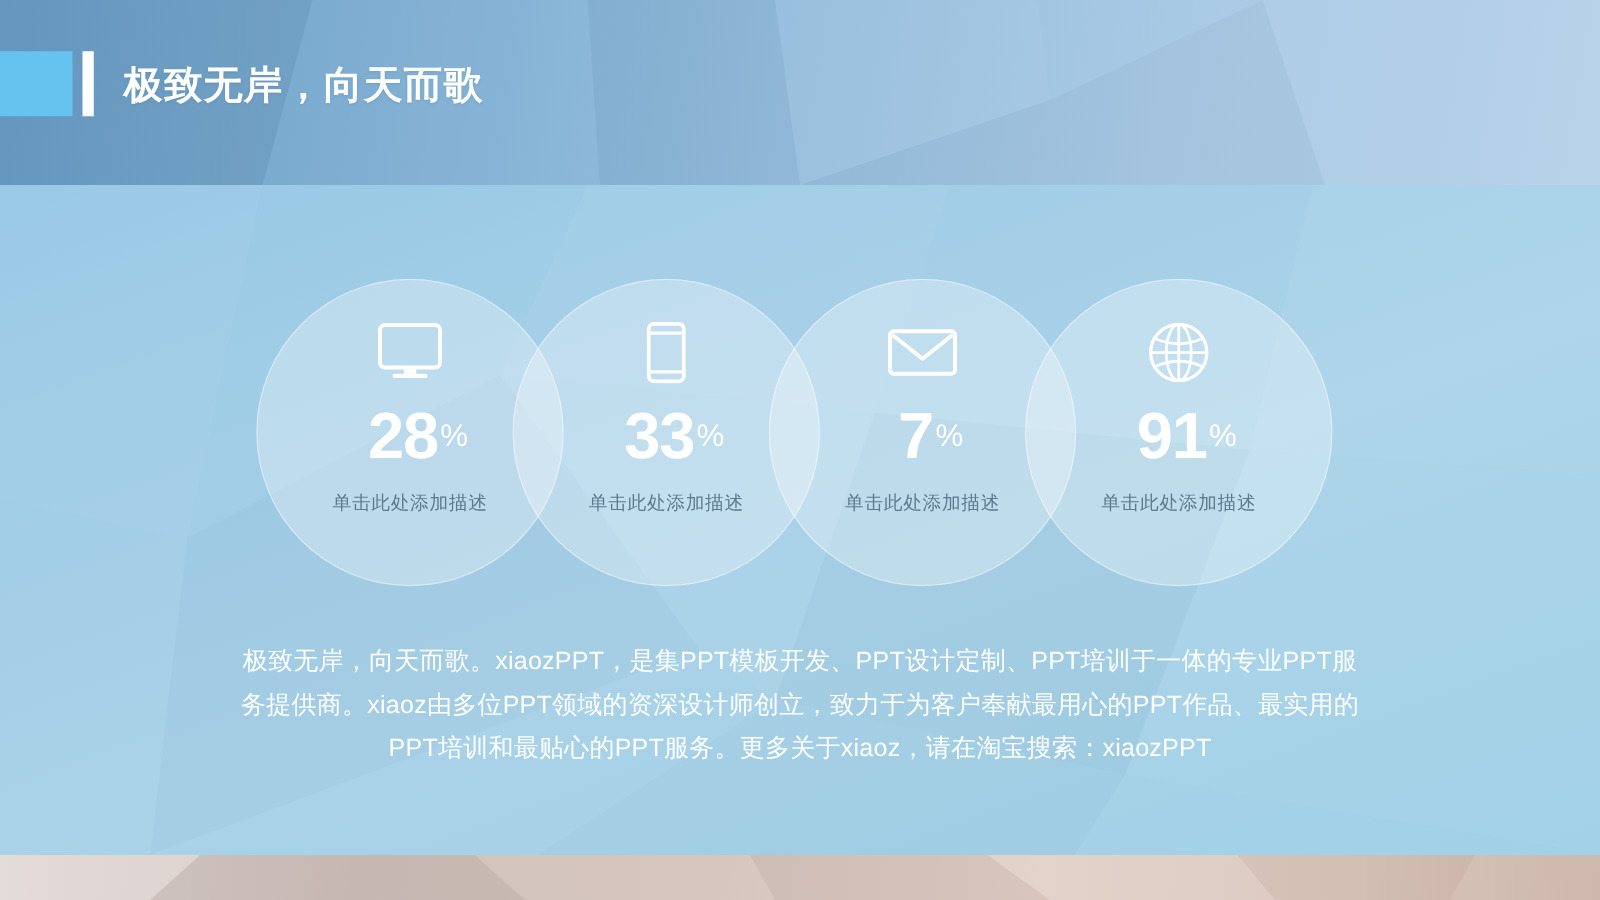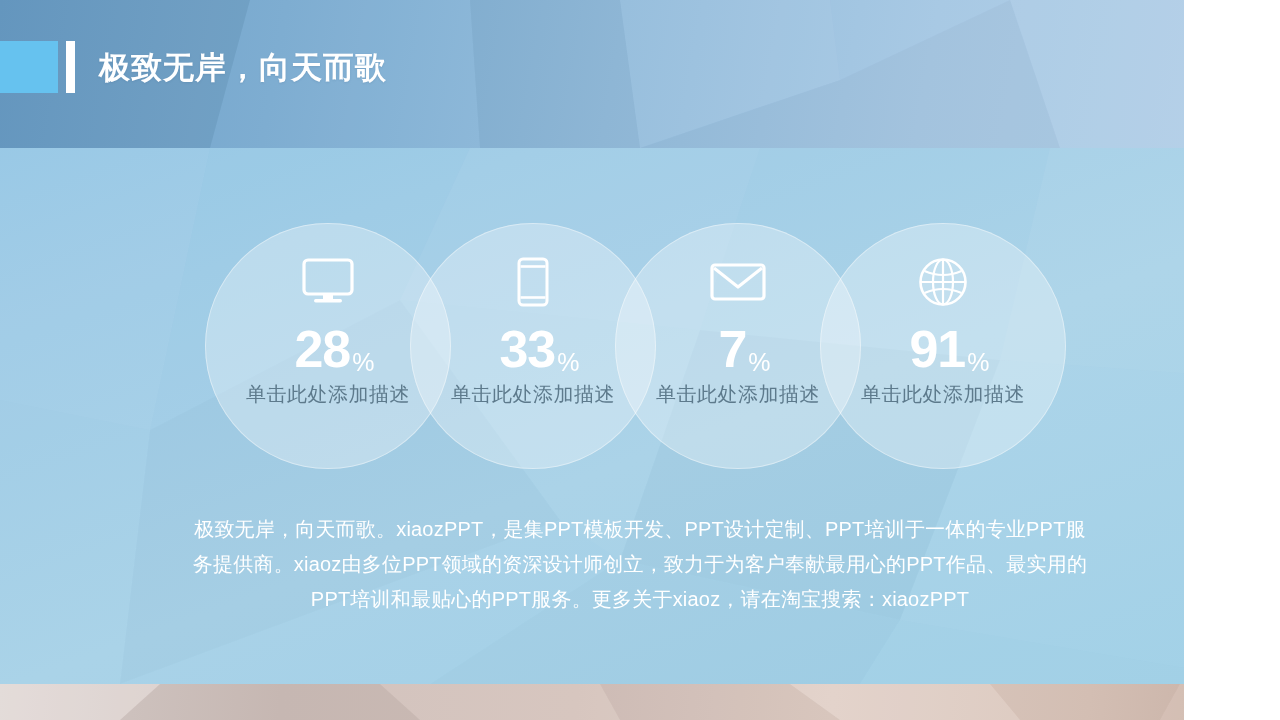--- a/index.html
+++ b/index.html
@@ -6,21 +6,21 @@
     margin: 0;
     padding: 0;
     background: #ffffff;
   }
   body {
     font-family: "Liberation Sans", "DejaVu Sans", sans-serif;
   }
 
   .slide {
     position: relative;
-    width: 1184px;
+    width: 1280px;
     height: 720px;
     overflow: hidden;
     background: linear-gradient(160deg, #8dc4e4 0%, #9ecbe6 30%, #a8d2e8 60%, #9ecfe6 100%);
   }
 
   
   .poly-layer {
     position: absolute;
     inset: 0;
     width: 1280px;
@@ -126,37 +126,37 @@
     justify-content: center;
   }
   .icon-wrap svg {
     display: block;
   }
   .pct {
     margin-top: 12px;
     color: #ffffff;
     line-height: 1;
     display: flex;
-    align-items: flex-end;
+    align-items: center;
     justify-content: center;
     margin-left: 13px;
   }
   .pct-num {
     font-size: 52px;
     font-weight: bold;
     letter-spacing: -1px;
   }
   .pct-sign {
     font-size: 25px;
     font-weight: normal;
     margin-left: 2px;
   }
   .desc {
-    margin-top: 6px;
-    font-size: 20px;
+    margin-top: 18px;
+    font-size: 15px;
     color: #5d7a8c;
     letter-spacing: 0.5px;
     white-space: nowrap;
   }
 
   
   .paragraph {
     position: absolute;
     left: 190px;
     top: 512px;

